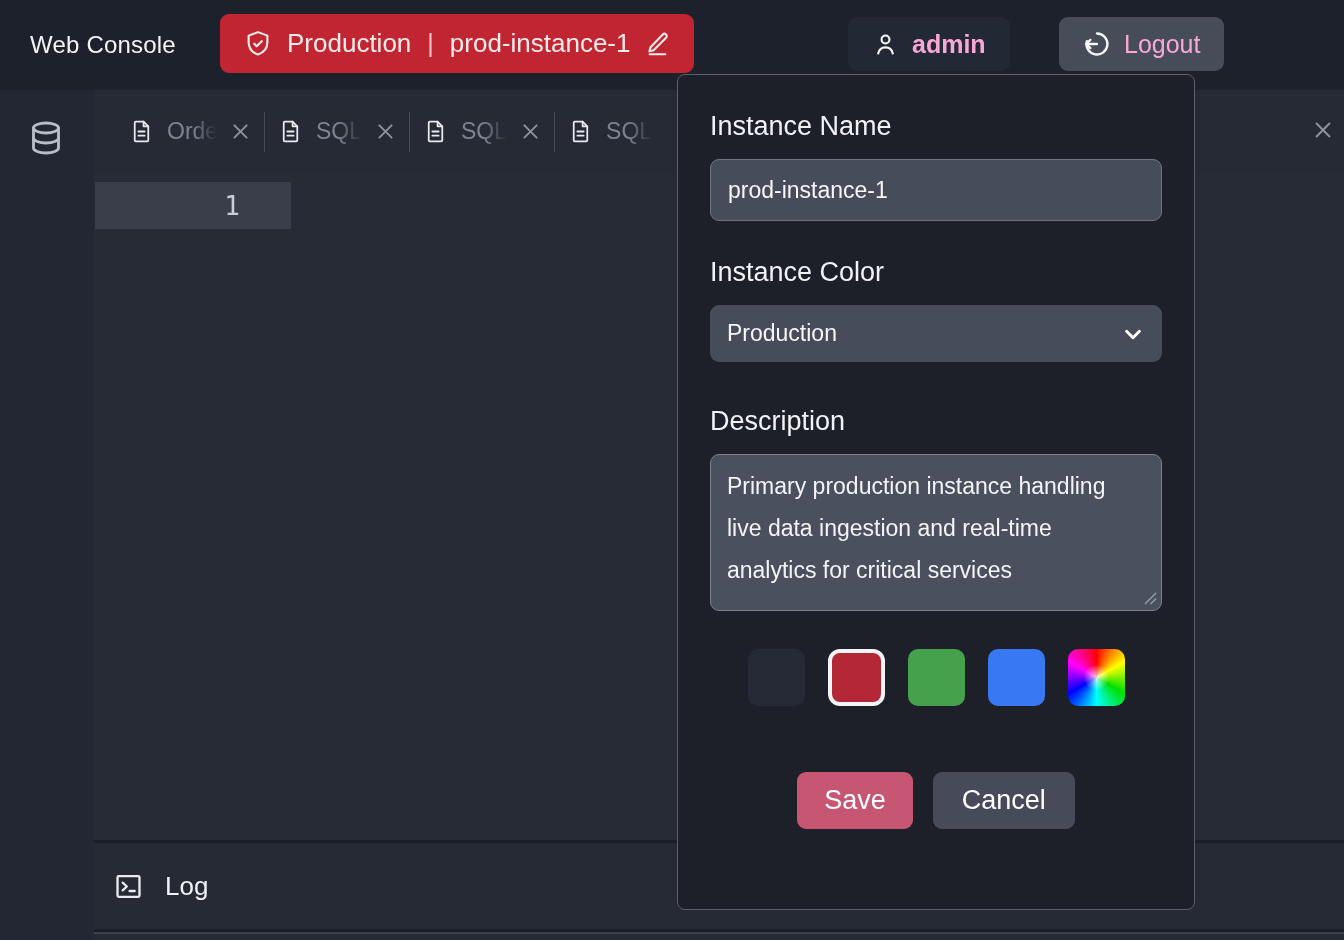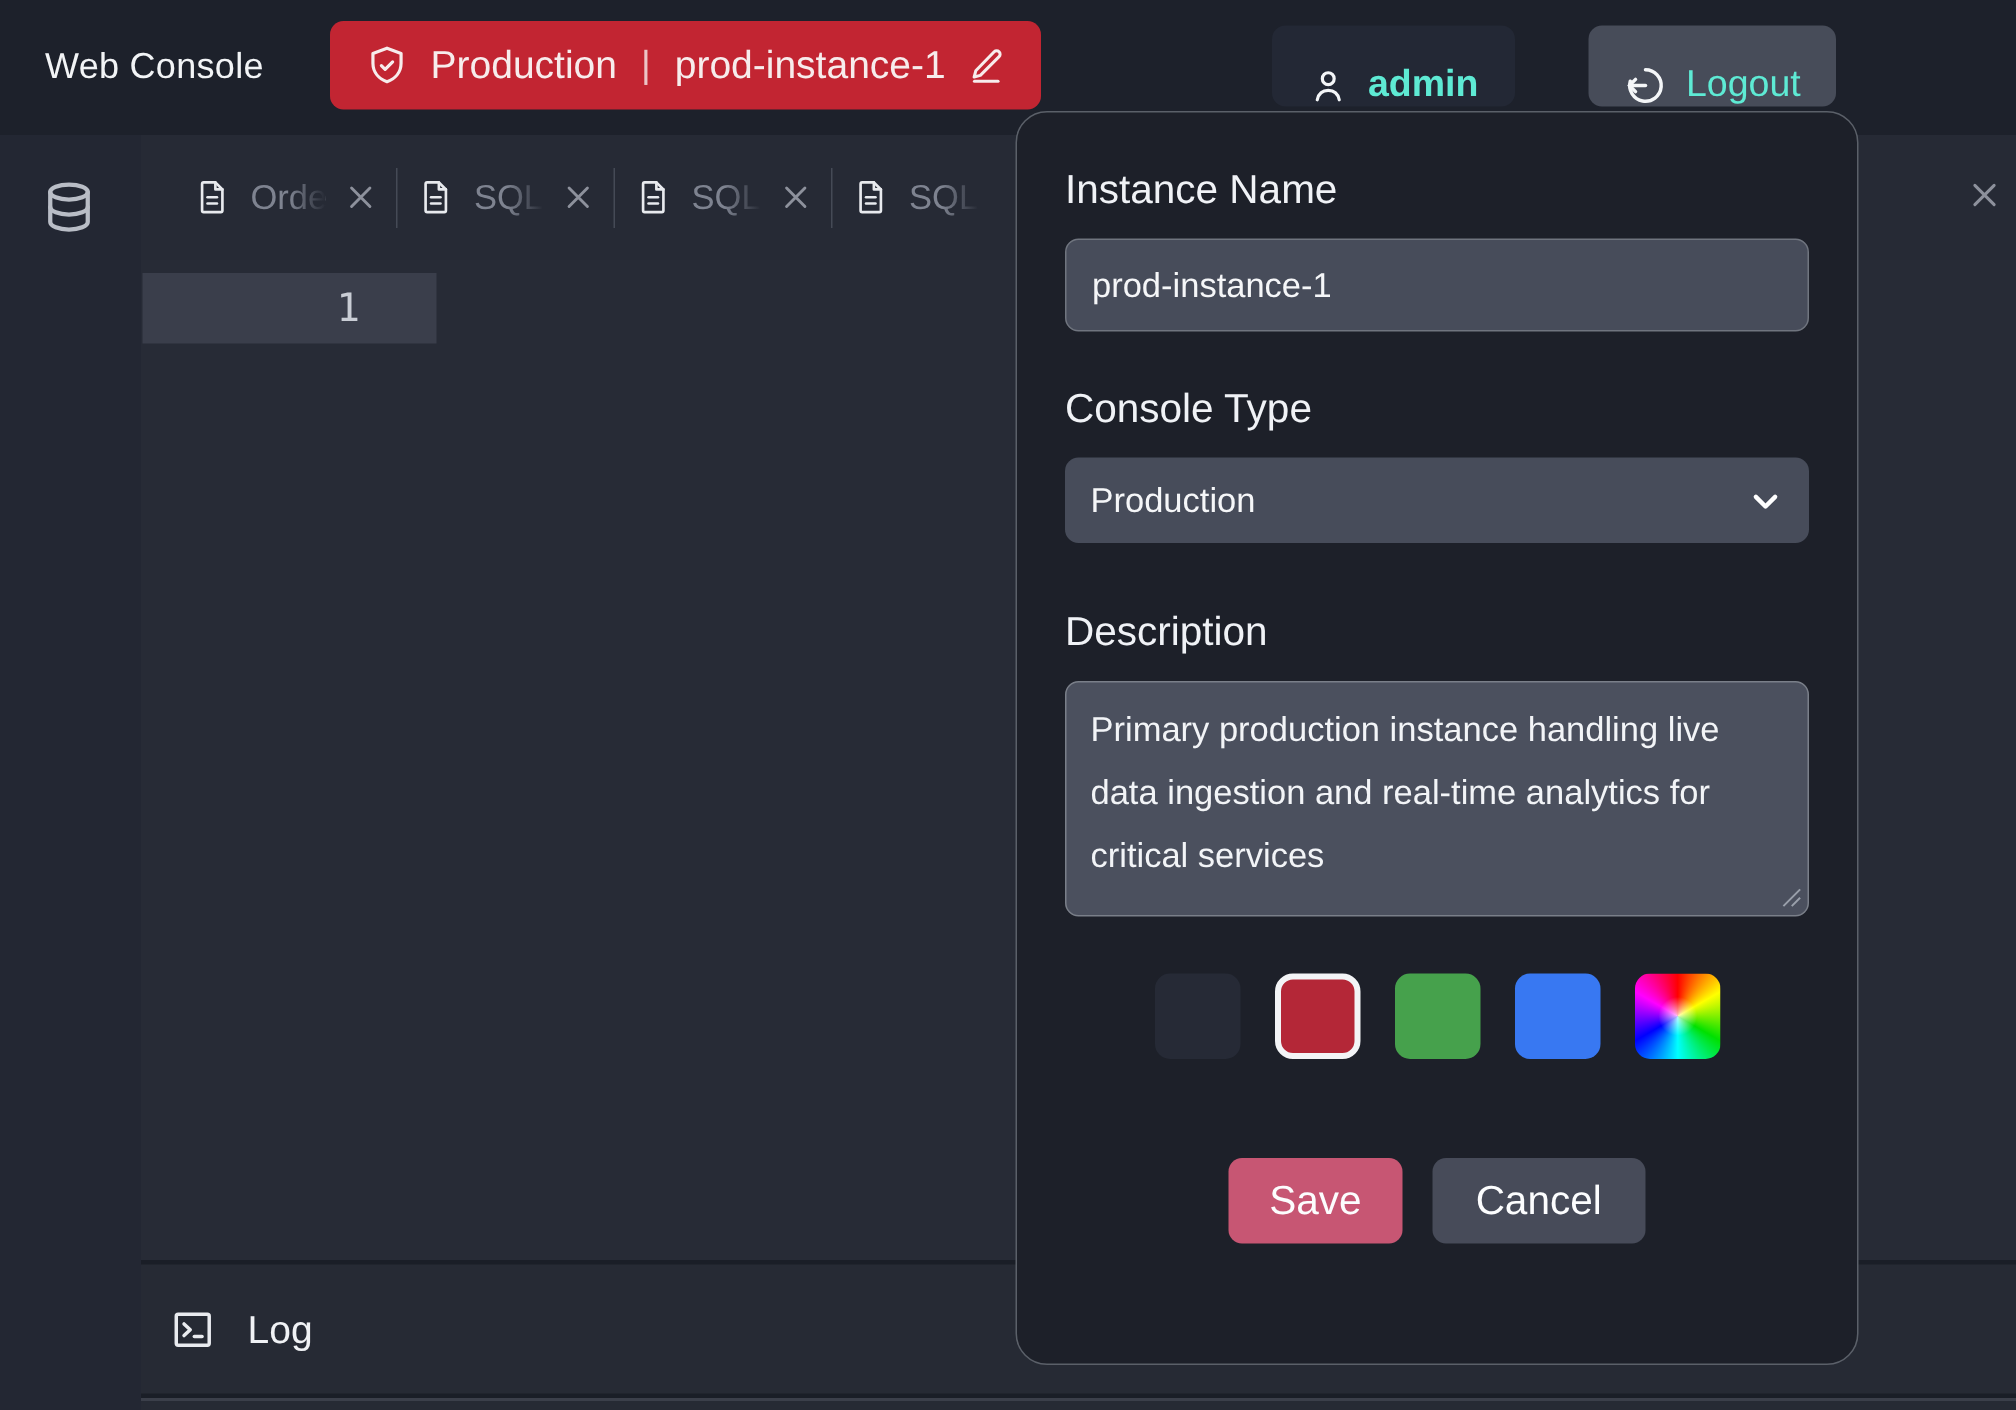--- a/index.html
+++ b/index.html
@@ -27,22 +27,22 @@
     position:absolute; left:220px; top:14px; height:59px;
     background:#c22532; border-radius:9px;
     display:flex; align-items:center; gap:14px; padding:0 23px;
     color:#f7ecec; cursor:pointer;
   }
   .instance-badge .type-label { font-size:26px; font-weight:500; }
   .instance-badge .sep { font-size:25px; font-weight:300; opacity:.8; padding:0 2px; }
   .instance-badge .inst-name { font-size:26px; font-weight:500; }
   .chip {
     position:absolute; top:17px; height:54px; border-radius:9px;
-    display:flex; align-items:flex-end; gap:13px; padding:0 24px;
-    font-size:25px; color:#5eead4;
+    display:flex; align-items:center; gap:13px; padding:0 24px;
+    font-size:25px; color:#f9a8d4;
   }
   .user-chip { left:848px; background:#232835; font-weight:700; }
   .logout-btn { left:1059px; background:#474c59; font-weight:400; cursor:pointer; }
 
   
   .sidebar {
     position:absolute; left:0; top:90px; width:94px; height:850px;
     background:#232733;
   }
   .sidebar .db-icon { position:absolute; left:26px; top:28px; color:#b9bdc6; }
@@ -91,22 +91,22 @@
   }
   .log-panel .terminal-icon { margin-left:19px; color:#e9ebef; }
   .log-panel .log-label { margin-left:21px; font-size:26px; color:#f0f2f5; }
   .footer-strip {
     position:absolute; left:94px; top:932px; width:1250px; height:8px;
     background:#262a34; border-top:2px solid #3b3f4a;
   }
 
   
   .modal {
-    position:absolute; left:677px; top:74px; width:562px; height:836px;
-    background:#1d2029; border:1.5px solid #5b6069; border-radius:21px;
+    position:absolute; left:677px; top:74px; width:518px; height:836px;
+    background:#1d2029; border:1.5px solid #5b6069; border-radius:8px;
     padding:36px 32px; z-index:10;
   }
   .field-label { font-size:27px; color:#f0f2f6; margin-bottom:17px; }
   .text-input {
     width:100%; height:62px; background:#474c5a;
     border:1.5px solid #70757f; border-radius:9px;
     color:#f5f6f8; font-size:23px; font-family:"Liberation Sans", sans-serif;
     padding:0 17px; outline:none; margin-bottom:36px;
   }
   .select-box {
@@ -294,21 +294,21 @@
     </svg>
   </span>
   <span class="log-label">Log</span>
 </div>
 <div class="footer-strip"></div>
 
 <div class="modal">
   <div class="field-label">Instance Name</div>
   <input class="text-input" type="text" value="prod-instance-1" style="">
 
-  <div class="field-label">Console Type</div>
+  <div class="field-label">Instance Color</div>
   <div class="select-box">
     <span>Production</span>
     <span class="chevron-down">
       <svg width="22" height="22" viewBox="0 0 24 24" fill="none" stroke="currentColor" stroke-width="3.2" stroke-linecap="round" stroke-linejoin="round">
           <path d="M5 9l7 7 7-7"></path>
         </svg>
     </span>
   </div>
 
   <div class="field-label">Description</div>

